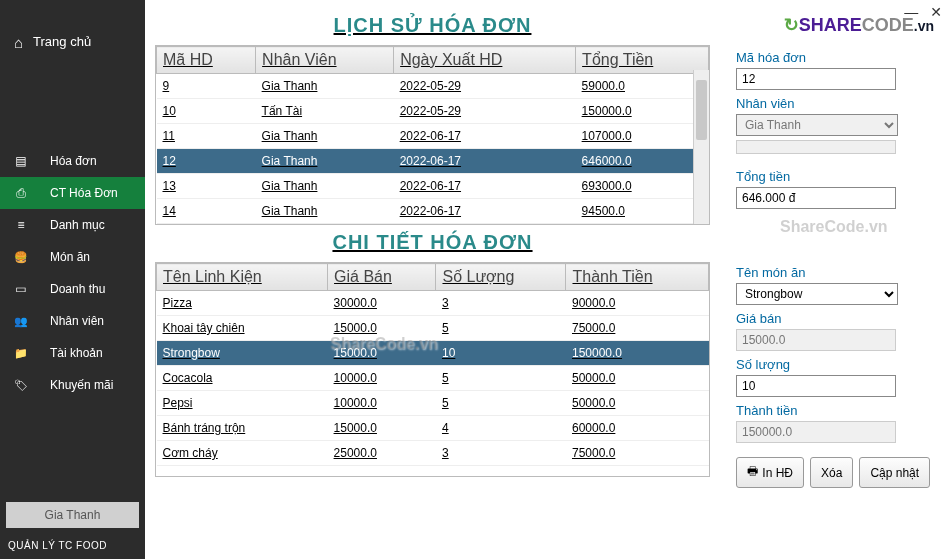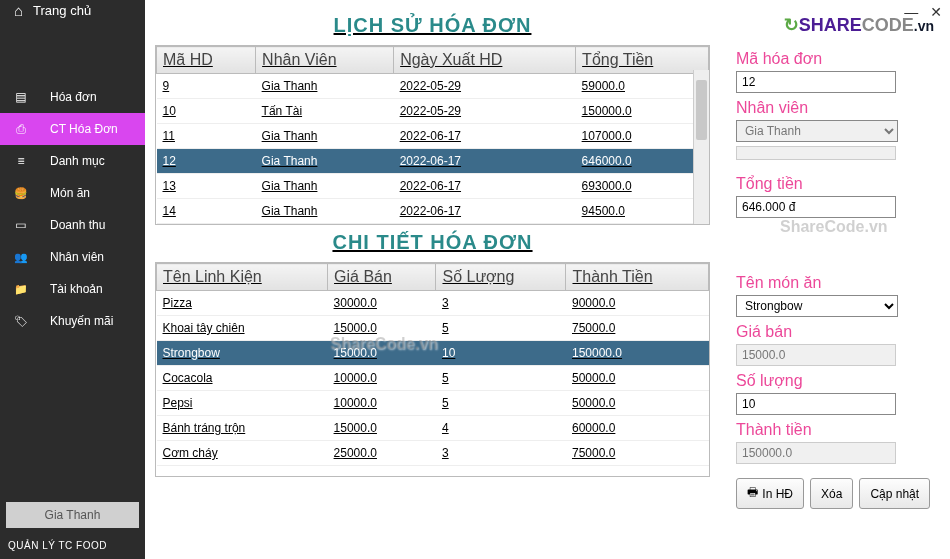--- a/index.html
+++ b/index.html
@@ -8,43 +8,43 @@
 .window-controls { position: absolute; top: 4px; right: 8px; display: flex; gap: 12px; font-size: 14px; color: #333; z-index: 10; }
 .window-controls span { cursor: default; }
 
 .logo { position: absolute; top: 14px; right: 16px; font-size: 18px; font-weight: bold; z-index: 5; }
 .logo .g { color: #5ca946; }
 .logo .s { color: #4c1d95; }
 .logo .c { color: #888; }
 .logo .v { color: #0f172a; font-size: 14px; }
 
 .sidebar { position: absolute; left: 0; top: 0; width: 145px; height: 559px; background: #2c2c2c; color: #fff; display: flex; flex-direction: column; }
-.sidebar-home { display: flex; align-items: center; gap: 10px; padding: 2px 14px; font-size: 13px; }
+.sidebar-home { display: flex; gap: 10px; padding: 34px 14px; font-size: 13px; }
 .sidebar-spacer { height: 60px; }
 .sidebar-item { display: flex; align-items: center; gap: 22px; padding: 9px 14px; font-size: 12px; cursor: default; }
-.sidebar-item.active { background: #d946ef; }
+.sidebar-item.active { background: #15803d; }
 .sidebar-item .icon { width: 14px; height: 14px; display: inline-flex; align-items: center; justify-content: center; font-size: 12px; }
 .sidebar-footer { margin-top: auto; }
 .sidebar-user { background: #d0d0d0; color: #555; text-align: center; padding: 6px; font-size: 12px; margin: 0 6px 4px 6px; }
 .sidebar-app { color: #fff; text-align: left; font-size: 10px; padding: 8px; letter-spacing: 0.5px; }
 
 .main { position: absolute; left: 145px; top: 0; width: 575px; height: 559px; padding: 8px 10px; text-decoration: underline; }
 .section-title { color: #2a8a8a; font-size: 20px; font-weight: bold; text-align: center; margin: 6px 0 8px 0; letter-spacing: 1px; }
 
 .table-container { border: 1px solid #bbb; height: 180px; overflow: hidden; position: relative; }
 .table-container.small { height: 215px; }
 table { width: 100%; border-collapse: collapse; font-size: 12px; }
 thead th { background: linear-gradient(#f4f4f4, #e2e2e2); border: 1px solid #bbb; padding: 4px 6px; text-align: left; font-weight: normal; color: #444; font-size: 16px; }
 tbody td { padding: 5px 6px; border-bottom: 1px solid #eee; }
 tbody tr.selected { background: #3d6b8a; color: #fff; }
 .scrollbar { position: absolute; right: 0; top: 24px; bottom: 0; width: 16px; background: #eee; border-left: 1px solid #ccc; }
 .scrollbar-thumb { position: absolute; left: 2px; right: 2px; top: 10px; height: 60px; background: #c8c8c8; border-radius: 2px; }
 
 .rightpanel { position: absolute; left: 730px; top: 40px; width: 210px; padding: 4px 6px; }
-.field-label { color: #ec4899; font-size: 16px; margin-top: 6px; margin-bottom: 3px; }
+.field-label { color: #0369a1; font-size: 13px; margin-top: 6px; margin-bottom: 3px; }
 .field-input { width: 160px; padding: 3px 5px; font-size: 12px; border: 1px solid #888; background: #fff; }
 .field-input.readonly { background: #f0f0f0; color: #777; border: 1px solid #ccc; }
 .field-input.thin { height: 14px; padding: 1px 3px; }
 .field-select { width: 162px; padding: 2px 4px; font-size: 12px; border: 1px solid #888; background: #fff; }
 .field-select.readonly { background: #f0f0f0; color: #777; }
 
 .button-row { display: flex; gap: 6px; margin-top: 14px; }
 .btn { padding: 4px 10px; font-size: 12px; border: 1px solid #999; background: linear-gradient(#fdfdfd, #e8e8e8); border-radius: 3px; cursor: default; display: inline-flex; align-items: center; gap: 4px; }
 
 .watermark { position: absolute; font-size: 22px; color: rgba(120,120,120,0.35); font-weight: bold; pointer-events: none; text-shadow: 1px 1px 2px rgba(255,255,255,0.6); }

